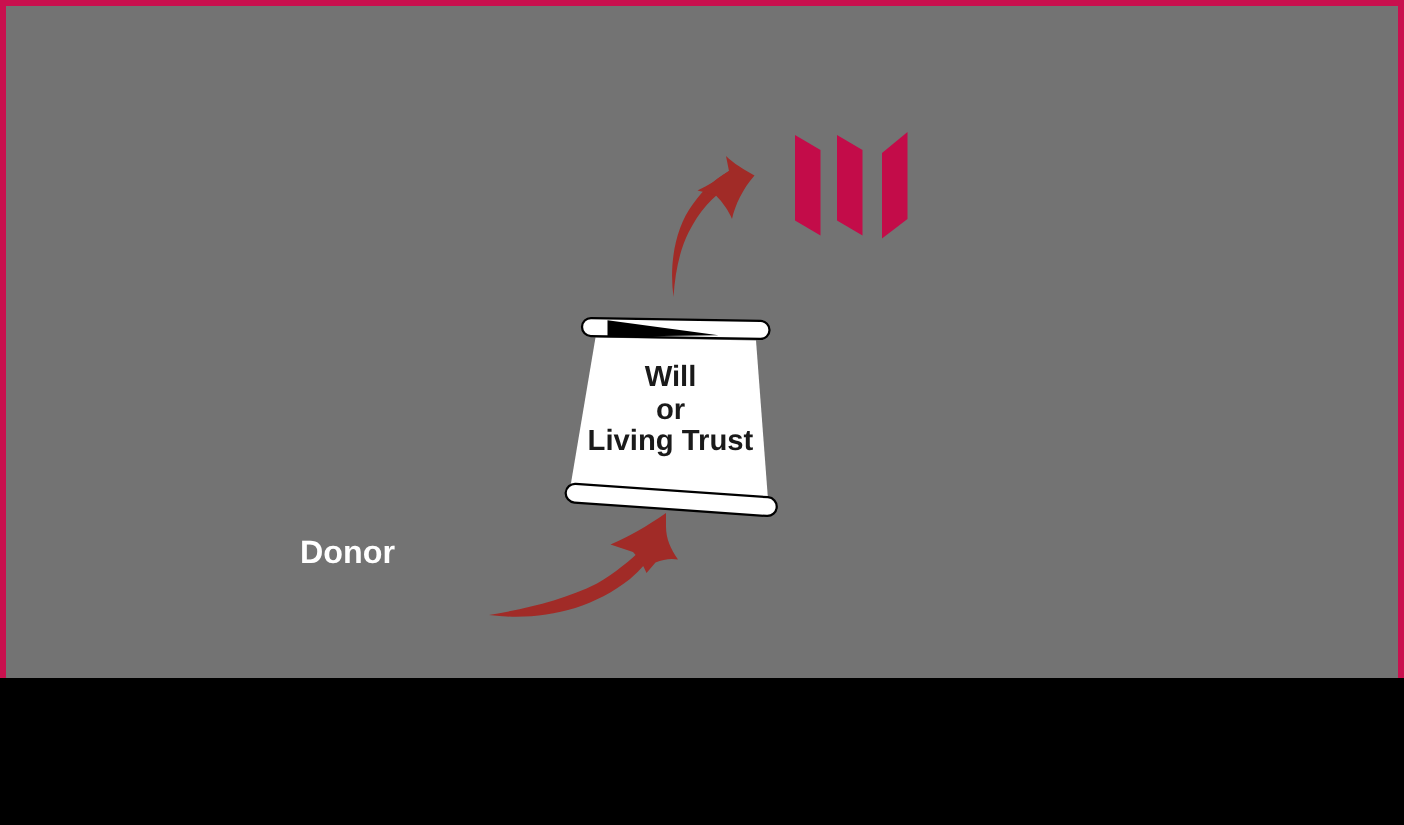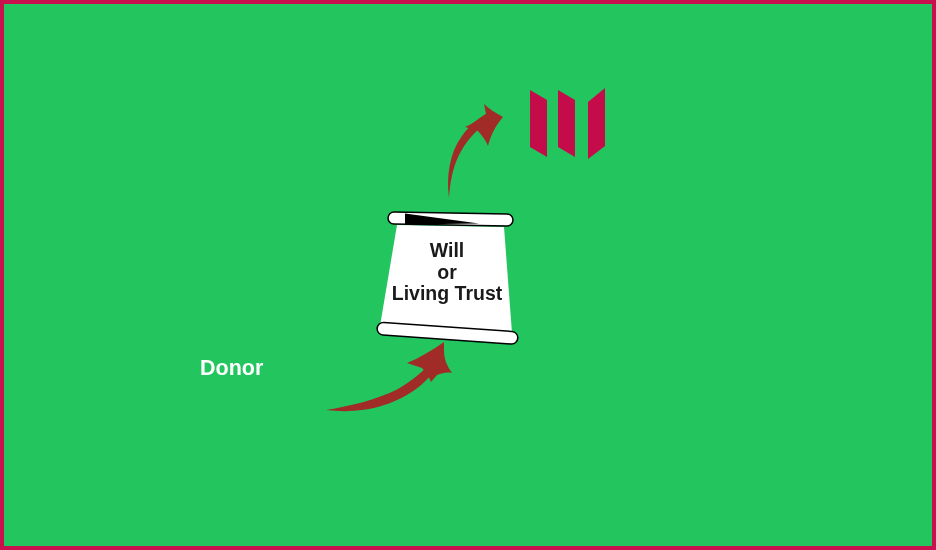--- a/index.html
+++ b/index.html
@@ -3,22 +3,22 @@
 <meta charset="utf-8">
 <style>
   html, body {
     margin: 0;
     padding: 0;
     background: #000000;
   }
   .canvas {
     position: relative;
     width: 936px;
-    height: 550px;
-    background: #22c55e;
+    height: 452px;
+    background: #737373;
     overflow: hidden;
   }
   svg { display: block; }
   .scroll-text {
     font-family: "Liberation Sans", sans-serif;
     font-weight: bold;
     font-size: 19.5px;
     fill: #1a1a1a;
   }
   .donor-text {

